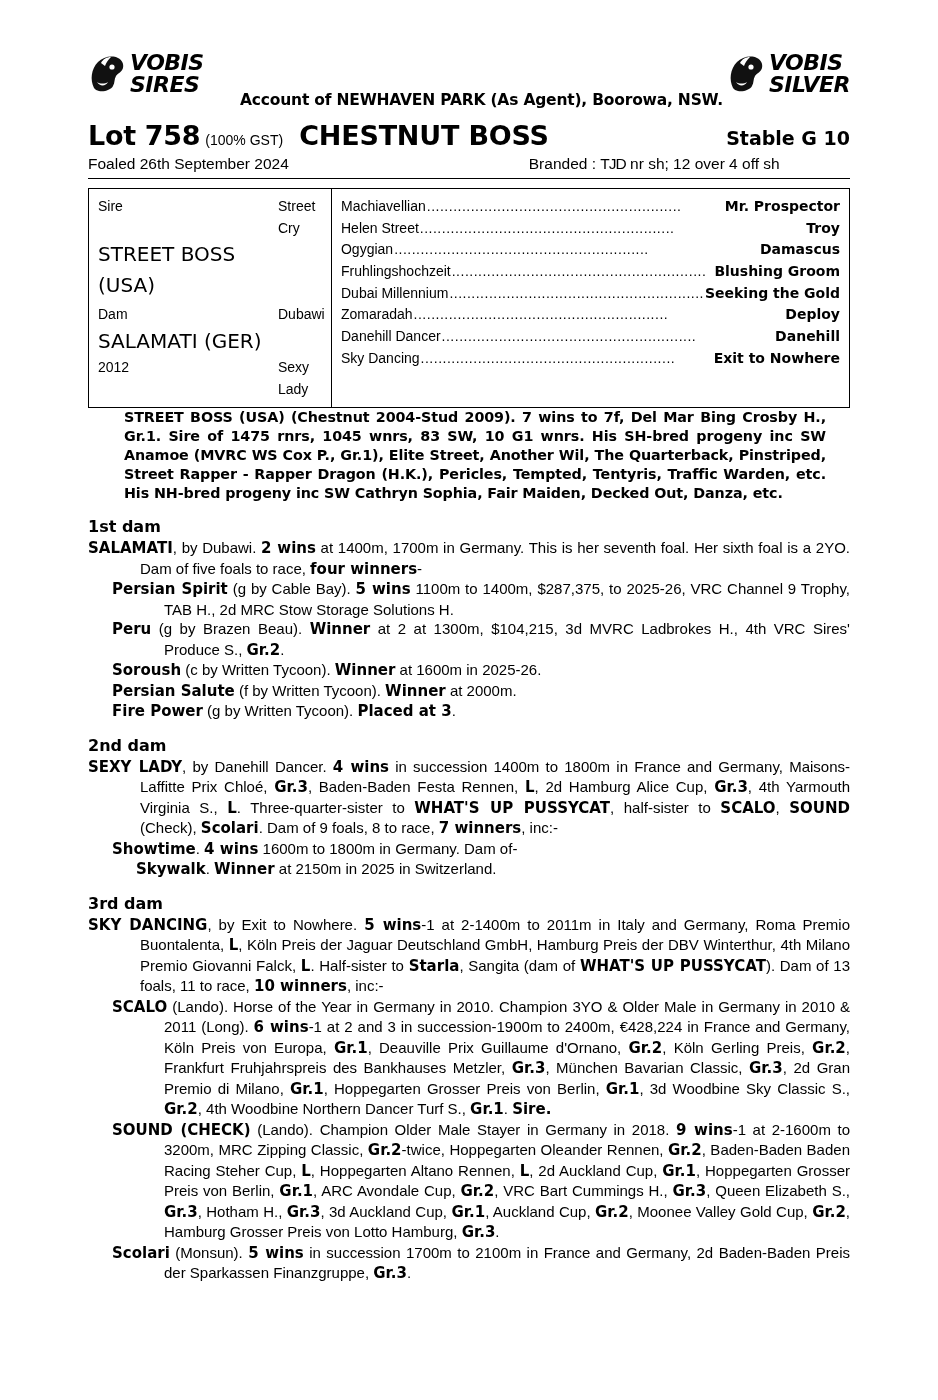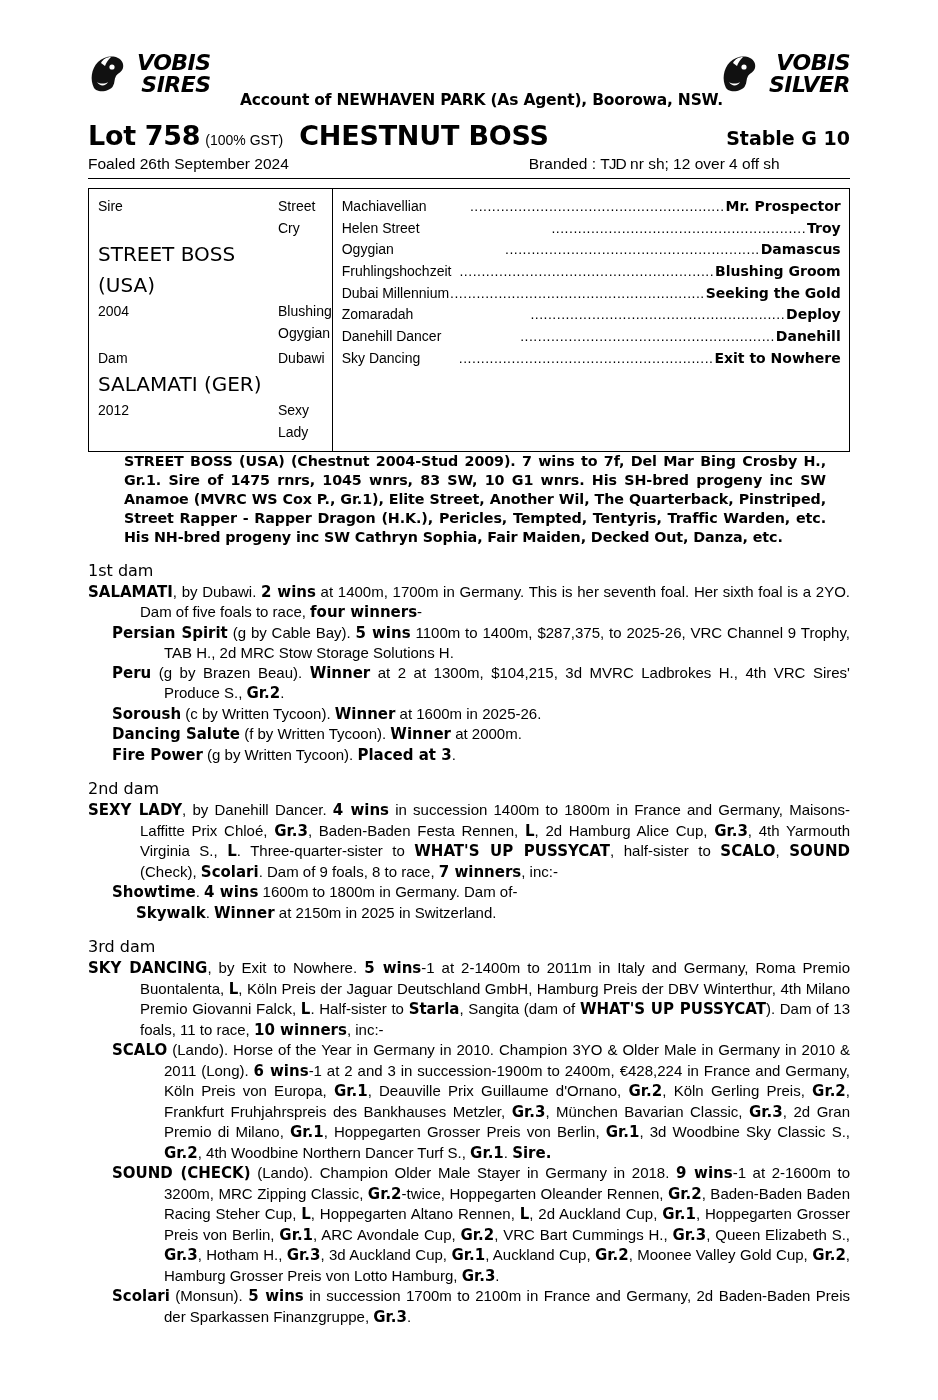--- a/index.html
+++ b/index.html
@@ -25,22 +25,20 @@
   
   .header {
     position: relative;
     height: 76px;
   }
   .logo {
     position: absolute;
     top: 10px;
     display: flex;
     align-items: center;
-    gap: 7px;
-    text-align: right;
   }
   .logo-left { left: 0; }
   .logo-right { right: 0; }
   .logo-mark {
     width: 42px;
     height: 40px;
     position: relative;
   }
   .logo-mark svg { display: block; }
   .logo-text {
@@ -122,21 +120,20 @@
   .ped-left {
     width: 378px;
     padding: 7px 0 7px 9px;
     box-sizing: border-box;
     border-right: 1.5px solid #000;
   }
   .ped-right {
     flex: 1;
     padding: 7px 9px 7px 9px;
     box-sizing: border-box;
-    text-align: right;
   }
   .ped-row { display: flex; }
   .ped-row .c1 { width: 180px; }
   .ped-row .c2 { flex: 1; }
   .ped-name {
     font-family: "DejaVu Sans", sans-serif;
     font-weight: 400;
     font-size: 20px;
   }
   .dotline {
@@ -164,21 +161,21 @@
     line-height: 1.33;
     text-align: justify;
     padding: 0 24px 0 36px;
     letter-spacing: -0.1px;
   }
 
   
   .section { margin-top: 14px; }
   .section-head {
     font-family: "DejaVu Sans", sans-serif;
-    font-weight: 400;
+    font-weight: 700;
     font-size: 16px;
     margin-bottom: 2px;
   }
   .para {
     font-size: 15px;
     line-height: 1.30;
     text-align: justify;
     margin-bottom: 0px;
   }
   .hang-1 { margin-left: 0px; padding-left: 52px; text-indent: -52px; }
@@ -252,24 +249,20 @@
 
   <div class="ped">
     <div class="ped-left">
       <div class="ped-row">
         <span class="c1">Sire</span>
         <span class="c2">Street Cry</span>
       </div>
       <div class="ped-row">
         <span class="c1 ped-name">STREET BOSS (USA)</span>
       </div>
-      <div class="ped-row">
-        <span class="c1">2004</span>
-        <span class="c2">Blushing Ogygian</span>
-      </div>
       <div class="spacer-row"></div>
       <div class="ped-row">
         <span class="c1">Dam</span>
         <span class="c2">Dubawi</span>
       </div>
       <div class="ped-row">
         <span class="c1 ped-name">SALAMATI (GER)</span>
       </div>
       <div class="ped-row">
         <span class="c1">2012</span>
@@ -321,21 +314,21 @@
   </div>
 
   <div class="sire-para">STREET BOSS (USA) (Chestnut 2004-Stud 2009). 7 wins to 7f, Del Mar Bing Crosby H., Gr.1. Sire of 1475 rnrs, 1045 wnrs, 83 SW, 10 G1 wnrs. His SH-bred progeny inc SW Anamoe (MVRC WS Cox P., Gr.1), Elite Street, Another Wil, The Quarterback, Pinstriped, Street Rapper - Rapper Dragon (H.K.), Pericles, Tempted, Tentyris, Traffic Warden, etc. His NH-bred progeny inc SW Cathryn Sophia, Fair Maiden, Decked Out, Danza, etc.</div>
 
   <div class="section">
     <div class="section-head">1st dam</div>
     <div class="para hang-1"><span class="nm">SALAMATI</span>, by Dubawi. <span class="nm">2 wins</span> at 1400m, 1700m in Germany. This is her seventh foal. Her sixth foal is a 2YO. Dam of five foals to race, <span class="nm">four winners</span>-</div>
     <div class="para hang-5"><span class="nm">Persian Spirit</span> (g by Cable Bay). <span class="nm">5 wins</span> 1100m to 1400m, $287,375, to 2025-26, VRC Channel 9 Trophy, TAB H., 2d MRC Stow Storage Solutions H.</div>
     <div class="para hang-5"><span class="nm">Peru</span> (g by Brazen Beau). <span class="nm">Winner</span> at 2 at 1300m, $104,215, 3d MVRC Ladbrokes H., 4th VRC Sires' Produce S., <span class="nm">Gr.2</span>.</div>
     <div class="para hang-5"><span class="nm">Soroush</span> (c by Written Tycoon). <span class="nm">Winner</span> at 1600m in 2025-26.</div>
-    <div class="para hang-5"><span class="nm">Dancing Salute</span> (f by Written Tycoon). <span class="nm">Winner</span> at 2000m.</div>
+    <div class="para hang-5"><span class="nm">Persian Salute</span> (f by Written Tycoon). <span class="nm">Winner</span> at 2000m.</div>
     <div class="para hang-5"><span class="nm">Fire Power</span> (g by Written Tycoon). <span class="nm">Placed at 3</span>.</div>
   </div>
 
   <div class="section">
     <div class="section-head">2nd dam</div>
     <div class="para hang-1"><span class="nm">SEXY LADY</span>, by Danehill Dancer. <span class="nm">4 wins</span> in succession 1400m to 1800m in France and Germany, Maisons-Laffitte Prix Chloé, <span class="nm">Gr.3</span>, Baden-Baden Festa Rennen, <span class="nm">L</span>, 2d Hamburg Alice Cup, <span class="nm">Gr.3</span>, 4th Yarmouth Virginia S., <span class="nm">L</span>. Three-quarter-sister to <span class="nm">WHAT'S UP PUSSYCAT</span>, half-sister to <span class="nm">SCALO</span>, <span class="nm">SOUND</span> (Check), <span class="nm">Scolari</span>. Dam of 9 foals, 8 to race, <span class="nm">7 winners</span>, inc:-</div>
     <div class="para hang-3"><span class="nm">Showtime</span>. <span class="nm">4 wins</span> 1600m to 1800m in Germany. Dam of-</div>
     <div class="para hang-4"><span class="nm">Skywalk</span>. <span class="nm">Winner</span> at 2150m in 2025 in Switzerland.</div>
   </div>
 

